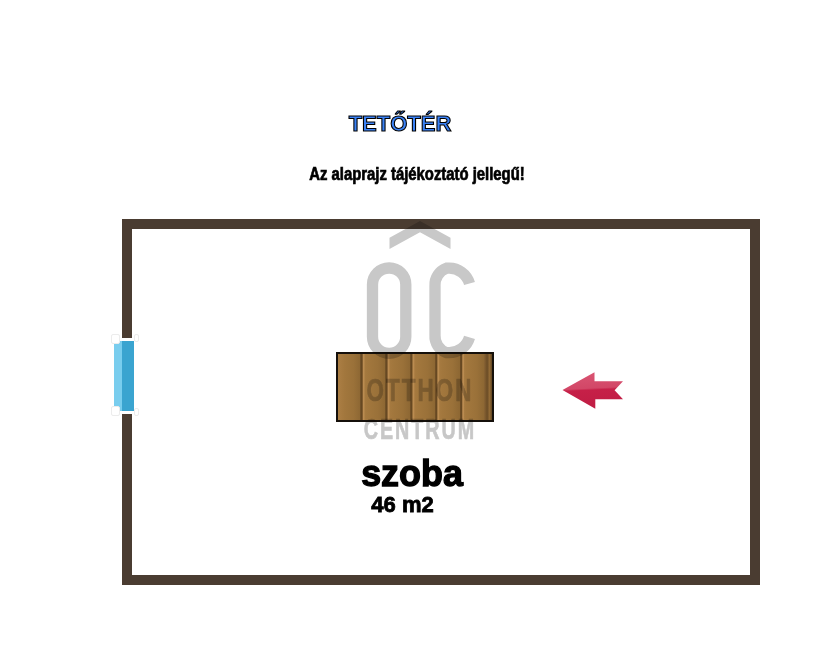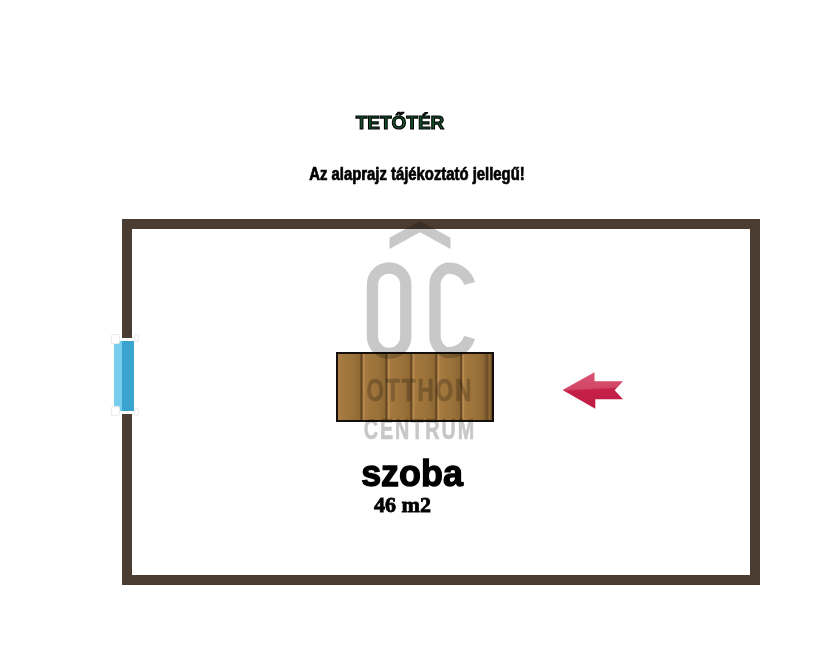--- a/index.html
+++ b/index.html
@@ -4,37 +4,37 @@
 <style>
   html,body{margin:0;padding:0;background:#fff;}
   body{width:840px;height:660px;position:relative;overflow:hidden;
        font-family:"Liberation Sans",sans-serif;}
   .abs{position:absolute;}
 </style>
 </head>
 <body>
 
 <div class="abs" id="title" style="left:400px;top:113.3px;transform:translateX(-50%);
-  font-size:19px;font-weight:bold;line-height:1;color:#14532d;
+  font-size:22px;font-weight:bold;line-height:1;color:#3b82f6;
   -webkit-text-stroke:1.1px #000;white-space:nowrap;">TETŐTÉR</div>
 
 <div class="abs" id="subtitle" style="left:416.5px;top:165px;transform:translateX(-50%) scaleX(0.825);
   font-size:18px;font-weight:bold;line-height:1;color:#000;
   -webkit-text-stroke:0.7px #000;white-space:nowrap;">Az alaprajz tájékoztató jellegű!</div>
 
 <div class="abs" style="left:122px;top:219px;width:638px;height:366px;
   border:10.5px solid #4a3c31;box-sizing:border-box;"></div>
 
 <div class="abs" id="szoba" style="left:412px;top:455px;transform:translateX(-50%) scaleX(0.97);
   font-size:37px;font-weight:bold;line-height:1;color:#000;
   -webkit-text-stroke:1.3px #000;white-space:nowrap;">szoba</div>
 
 <div class="abs" id="area" style="left:402.5px;top:494.3px;transform:translateX(-50%);
   font-size:22px;font-weight:bold;line-height:1;color:#000;
-  -webkit-text-stroke:0.8px #000;white-space:nowrap;font-family:Liberation Serif, serif;">46 m2</div>
+  -webkit-text-stroke:0.8px #000;white-space:nowrap;">46 m2</div>
 
 <svg class="abs" style="left:336px;top:352px;" width="158" height="70" viewBox="0 0 158 70">
   <defs>
     <linearGradient id="plank" x1="0" y1="0" x2="1" y2="0">
       <stop offset="0" stop-color="#ab7e44"></stop>
       <stop offset="0.3" stop-color="#a2773d"></stop>
       <stop offset="0.7" stop-color="#9a7139"></stop>
       <stop offset="1" stop-color="#8d6733"></stop>
     </linearGradient>
     <linearGradient id="edgeband" x1="0" y1="0" x2="1" y2="0">

